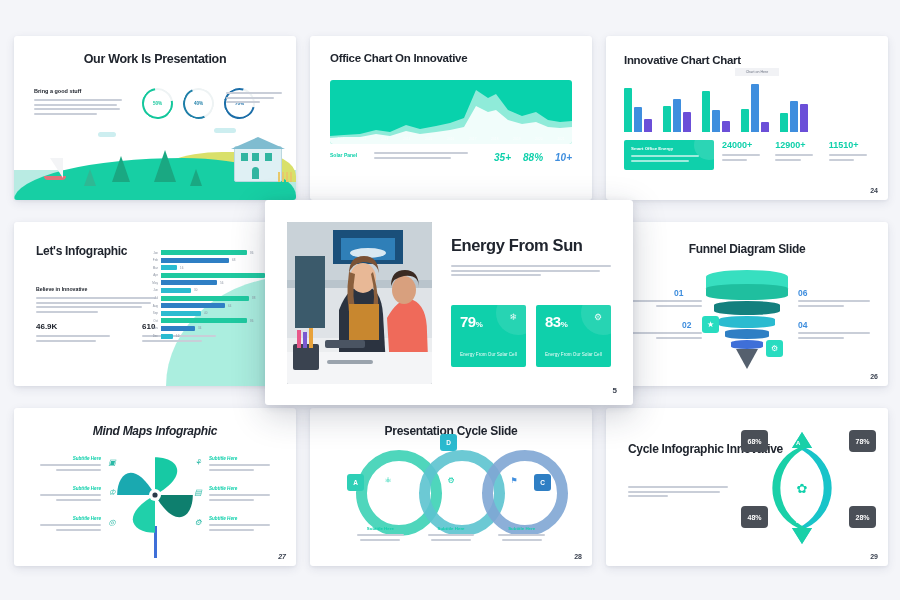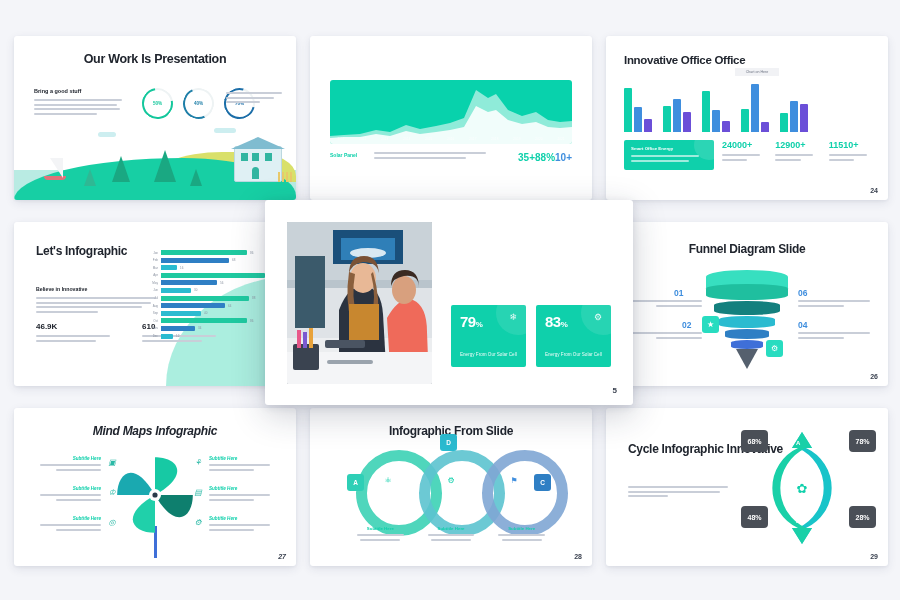--- a/index.html
+++ b/index.html
@@ -64,21 +64,21 @@
   
   #slide2{left:310px;top:36px;width:282px;height:164px;}
   #slide2 .s-title{font-size:11.5px;margin:16px 0 0 20px;}
   #s2-chart{position:absolute;left:20px;top:44px;right:20px;height:64px;background:#08d2ac;border-radius:3px;overflow:hidden;}
   #s2-chart svg{display:block;width:100%;height:100%;}
   #s2-axis{position:absolute;left:0;bottom:3px;width:100%;display:flex;justify-content:space-around;}
   #s2-axis span{font-size:3.2px;color:rgba(255,255,255,.75);}
   #s2-foot{position:absolute;left:20px;right:20px;top:116px;display:flex;align-items:flex-start;}
   #s2-foot .lbl{font-size:5px;font-weight:bold;color:#0fd0ab;width:44px;}
   #s2-foot .body{flex:1;}
-  #s2-stats{display:flex;align-items:flex-start;}
+  #s2-stats{display:flex;gap:12px;align-items:flex-start;font-style:italic;}
   #s2-stats .st{font-size:10px;font-weight:bold;}
 
   
   #slide3{left:606px;top:36px;width:282px;height:164px;}
   #slide3 .s-title{font-size:11.5px;margin:18px 0 0 18px;}
   #s3-bars{position:absolute;left:18px;right:14px;top:46px;height:50px;display:flex;gap:11px;align-items:flex-end;}
   .bgrp{display:flex;gap:2px;align-items:flex-end;height:100%;position:relative;}
   .bgrp i{display:block;width:8px;border-radius:1px 1px 0 0;}
   .b-t{background:#0fd0ab;}.b-b{background:#3f8ede;}.b-p{background:#6b4fd8;}
   .tip{position:absolute;left:-6px;top:-14px;width:44px;text-align:center;font-size:3.6px;color:#6b7280;
@@ -218,20 +218,21 @@
       <div class="fence"></div>
       <div class="tree" style="left:98px;"></div>
       <div class="tree" style="left:140px;border-bottom-width:32px;border-left-width:11px;border-right-width:11px;"></div>
       <div class="tree sm" style="left:70px;bottom:14px;"></div>
       <div class="tree sm" style="left:176px;bottom:14px;border-bottom-color:#1aa882;"></div>
     </div>
     <div class="pagenum"></div>
   </div>
 
   <div class="slide" id="slide2">
+    <div class="s-title">Office Chart On Innovative</div>
 
     <div id="s2-chart">
       <svg viewBox="0 0 242 64" preserveAspectRatio="none">
         <path d="M0,56 L14,55 L30,54 L46,50 L60,52 L76,45 L90,49 L106,46 L120,43 L134,38 L146,10 L158,18 L166,14 L178,30 L192,36 L206,32 L218,40 L230,42 L242,41 L242,64 L0,64 Z" fill="#ffffff" opacity=".55"></path>
         <path d="M0,58 L14,57 L30,57 L46,54 L60,56 L76,51 L90,54 L106,52 L120,50 L134,47 L146,26 L158,32 L166,30 L178,40 L192,44 L206,42 L218,47 L230,48 L242,47 L242,64 L0,64 Z" fill="#ffffff" opacity=".88"></path>
       </svg>
       <div id="s2-axis">
         <span>2011</span>
           <span>2012</span>
         <span>2013</span>
@@ -255,21 +256,21 @@
       <div id="s2-stats">
         <div class="st teal">35+</div>
         <div class="st teal">88%</div>
         <div class="st blue">10+</div>
       </div>
     </div>
     <div class="pagenum"></div>
   </div>
 
   <div class="slide" id="slide3">
-    <div class="s-title">Innovative Office Office</div>
+    <div class="s-title">Innovative Chart Chart</div>
 
     <div id="s3-bars">
       <div class="bgrp">
         <i class="b-t" style="height:88%"></i>
           <i class="b-b" style="height:50%"></i>
           <i class="b-p" style="height:26%"></i>
       </div>
       <div class="bgrp">
         <i class="b-t" style="height:52%"></i>
           <i class="b-b" style="height:66%"></i>
@@ -512,21 +513,21 @@
       <path d="M50,50 L94,50 C94,76 74,92 50,50 Z" fill="#0e7f6e"></path>
       <path d="M50,50 L50,94 C24,94 8,74 50,50 Z" fill="#20d0aa"></path>
       <path d="M50,50 L6,50 C6,24 26,8 50,50 Z" fill="#1aa9b0"></path>
       <circle cx="50" cy="50" r="7" fill="#ffffff"></circle>
       <circle cx="50" cy="50" r="3" fill="#2b3a4a"></circle>
     </svg>
     <div class="pagenum">27</div>
   </div>
 
   <div class="slide" id="slide7">
-    <div class="s-title">Infographic From Slide</div>
+    <div class="s-title">Presentation Cycle Slide</div>
 
     <div id="cy">
       <div class="cyr" style="left:0;border:11px solid #4fd6bc;"></div>
       <div class="cyr" style="left:63px;border:11px solid #5cc3cf;opacity:.9;"></div>
       <div class="cyr" style="left:126px;border:11px solid #7fa6d4;opacity:.9;"></div>
       <div class="cyicon teal" style="left:25px;">⚛</div>
       <div class="cyicon teal" style="left:88px;">⚙</div>
       <div class="cyicon blue" style="left:151px;">⚑</div>
       <div class="cybadge" style="left:-9px;top:24px;background:#2ecfb6;">
           <span>A</span>
@@ -617,20 +618,26 @@
         <rect x="0" y="130" width="145" height="32" fill="#f4f5f7"></rect>
         <rect x="6" y="122" width="26" height="26" rx="2" fill="#3a4350"></rect>
         <rect x="10" y="108" width="4" height="18" fill="#e8588a"></rect>
         <rect x="16" y="110" width="4" height="16" fill="#7b5ad0"></rect>
         <rect x="22" y="106" width="4" height="20" fill="#e8a23a"></rect>
         <rect x="40" y="138" width="46" height="4" rx="2" fill="#9aa3ad"></rect>
         <rect x="38" y="118" width="40" height="8" rx="2" fill="#4a5462"></rect>
       </svg>
     </div>
 
+    <div id="m-right">
+      <div id="m-title">Energy From Sun</div>
+      <span class="ln" style="width:100%"></span>
+      <span class="ln" style="width:93%"></span>
+      <span class="ln" style="width:56%"></span>
+    </div>
 
     <div id="m-cards">
       <div class="mcard">
         <div class="glow"></div>
         <div class="ic">❄</div>
         <div class="pct"><span>79</span><small>%</small></div>
         <div class="cap">Energy From Our Solar Cell</div>
       </div>
       <div class="mcard">
         <div class="glow"></div>

